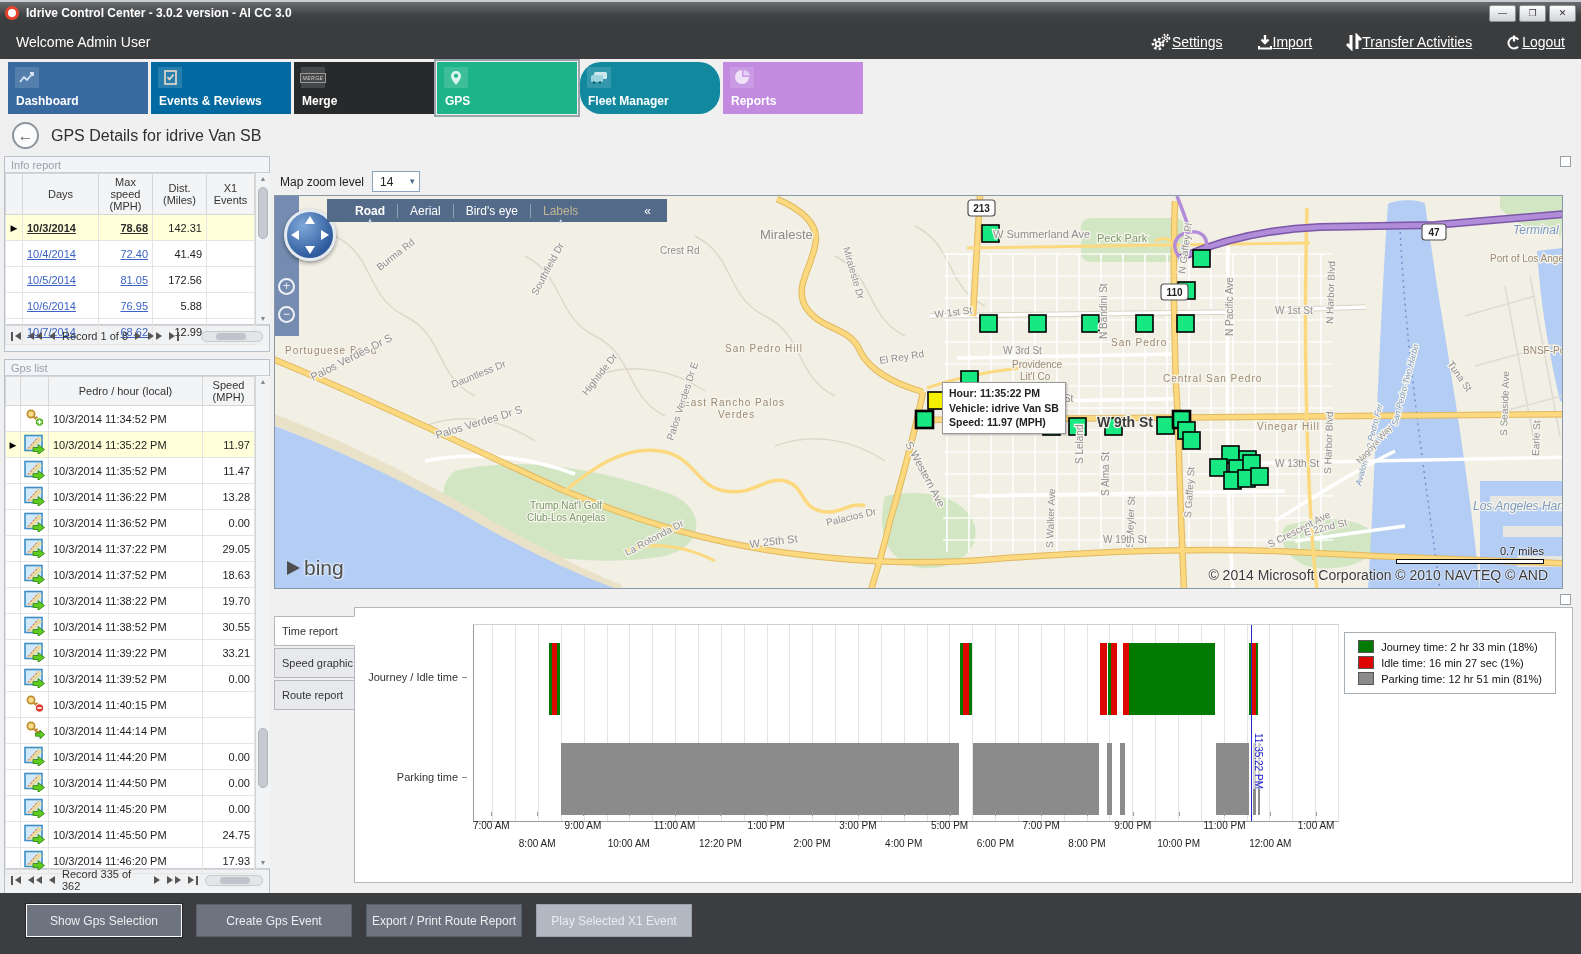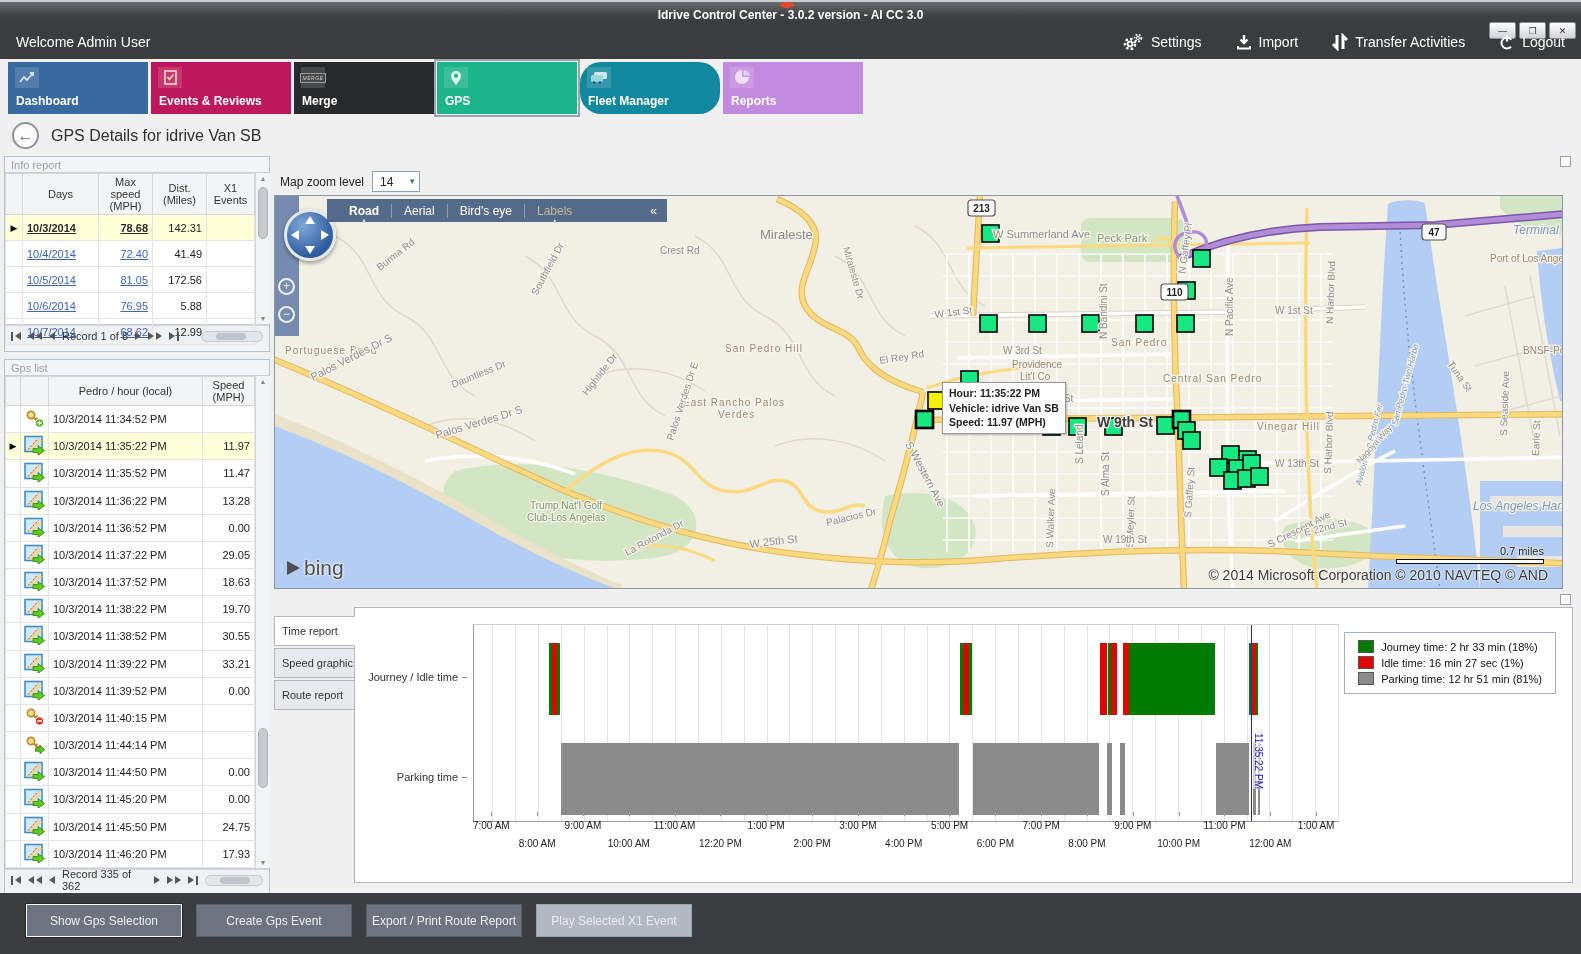--- a/index.html
+++ b/index.html
@@ -1,31 +1,31 @@
 <!DOCTYPE html>
 <html><head>
 <meta charset="utf-8">
 <style>
   * { box-sizing: border-box; margin: 0; padding: 0; }
   html,body { width:1581px; height:954px; overflow:hidden; }
   body { font-family:"Liberation Sans", sans-serif; background:#f0f0f0; color:#222; position:relative; }
 
   
   .titlebar { height:24px; background:linear-gradient(#6a6d70,#3f4143 60%,#3a3c3e); border-top:2px solid #c9cdd3;
-    display:flex; align-items:center; padding:0 5px; color:#fff; font-size:12px; font-weight:bold;flex-direction:column; }
+    display:flex; align-items:center; padding:0 5px; color:#fff; font-size:12px; font-weight:bold; }
   .app-logo { width:14px; height:14px; border-radius:50%; border:3px solid #e8442c; background:#fff; margin-right:7px; }
   .win-controls { margin-left:auto; display:flex; }
   .win-btn { width:27px; height:17px; margin-left:3px; background:linear-gradient(#fdfdfd,#cfd3d8); border:1px solid #8a8f96;
     border-radius:2px; color:#333; font-size:9px; font-weight:normal; display:flex; align-items:center; justify-content:center; }
 
   
   .topbar { height:35px; background:#3a3c3e; display:flex; align-items:center; padding:0 16px; color:#fff; }
   .welcome { font-size:14px; }
   .top-actions { margin-left:auto; display:flex; gap:34px; font-size:14px; }
-  .top-action { display:flex; align-items:center; gap:7px; cursor:pointer; }
+  .top-action { display:flex; align-items:center; cursor:pointer;text-decoration:underline; }
   .top-action svg { display:block; }
 
   
   .tabstrip { height:58px; display:flex; gap:3px; padding:3px 0 0 8px; background:#f0f0f0; }
   .tab { width:140px; height:52px; position:relative; color:#fff; cursor:pointer; }
   .tab .ticon { position:absolute; top:5px; left:7px; width:24px; height:21px; background:rgba(255,255,255,.14);
     display:flex; align-items:center; justify-content:center; }
   .tab .tlabel { position:absolute; left:8px; bottom:6px; font-size:12px; font-weight:bold; }
   .tab.selected { box-shadow:0 0 0 1px #f0f0f0, 0 0 0 3px #9aa2ac; }
   .merge-word { font-size:5px; letter-spacing:.5px; color:#cfcfcf; border:1px solid #9a9a9a; padding:1px 2px; font-style:italic; }
@@ -100,21 +100,21 @@
   .compass { position:absolute; left:9px; top:13px; width:52px; height:52px; border-radius:50%;
     background:radial-gradient(circle at 35% 30%, #7fa8d9, #2f5c9e 70%); border:3px solid #e4e9f0;
     box-shadow:0 2px 4px rgba(0,0,0,.4); cursor:pointer; }
   .c-ar { position:absolute; width:0; height:0; border:5px solid transparent; }
   .c-up { left:18px; top:4px; border-bottom:8px solid #fff; border-top:none; }
   .c-dn { left:18px; bottom:4px; border-top:8px solid #fff; border-bottom:none; }
   .c-lf { left:4px; top:18px; border-right:8px solid #fff; border-left:none; }
   .c-rt { right:4px; top:18px; border-left:8px solid #fff; border-right:none; }
 
   .bing-nav { position:absolute; left:52px; top:3px; width:340px; height:23px; background:rgba(62,88,124,.88);
-    display:flex; align-items:center; color:#fff; font-size:12px; gap:0; padding:0 10px; }
+    display:flex; align-items:center; color:#fff; font-size:12px; gap:0; padding:0 16px; }
   .bn-item { padding:0 12px; position:relative; cursor:pointer; white-space:nowrap; }
   .bn-item.active { font-weight:bold; }
   .bn-item.caret::after { content:"▴"; position:absolute; left:50%; bottom:-7px; transform:translateX(-50%); font-size:8px; color:#c9d4e2; }
   .bn-item.dim { color:#c3b594; }
   .bn-sep { width:1px; height:14px; background:rgba(255,255,255,.35); }
   .bn-collapse { margin-left:auto; cursor:pointer; font-size:12px; }
 
   .map-tooltip { position:absolute; left:667px; top:186px; background:#fff; border:1px solid #999; box-shadow:1px 1px 2px rgba(0,0,0,.25);
     font-size:10.5px; font-weight:bold; color:#222; padding:3px 6px; line-height:14.5px; white-space:nowrap; }
   .bing-logo { position:absolute; left:12px; bottom:8px; display:flex; align-items:center; gap:4px; color:#4e4e4e;
@@ -223,21 +223,21 @@
 <div class="tabstrip">
   <div class="tab" style="background: rgb(56, 105, 159);">
     <div class="ticon">
         <svg width="16" height="14" viewBox="0 0 16 14">
           <polyline points="1,11 5,6 8,9 14,2" fill="none" stroke="#d8e4f0" stroke-width="1.8"></polyline>
           <path d="M11 2 h3 v3" fill="none" stroke="#d8e4f0" stroke-width="1.8"></path>
         </svg>
       </div>
     <div class="tlabel">Dashboard</div>
   </div>
-  <div class="tab" style="background: #be185d;">
+  <div class="tab" style="background: #0369a1;">
     <div class="ticon">
         <svg width="13" height="15" viewBox="0 0 13 15">
           <rect x="1" y="1" width="11" height="13" fill="none" stroke="#f2dcc8" stroke-width="1.6"></rect>
           <path d="M3.5 7 l2 2.5 4-5" fill="none" stroke="#f2dcc8" stroke-width="1.6"></path>
         </svg>
       </div>
     <div class="tlabel">Events &amp; Reviews</div>
   </div>
   <div class="tab" style="background: rgb(40, 41, 43);">
     <div class="ticon">
@@ -532,20 +532,31 @@
               </tr>
               <tr>
                 <td class="ind-cell"></td>
                 <td style="padding:0 2px; text-align:center;"><svg width="20" height="19" viewBox="0 0 20 19">
                     <circle cx="6" cy="6" r="3.6" fill="#f7dd8c" stroke="#c08a2e" stroke-width="1.7"></circle>
                     <path d="M8.5,8.5 L14.5,14.5 M12.5,12.5 l2.6,-1.6 M10.4,10.4 l2.2,-1.5" stroke="#c08a2e" stroke-width="1.9" fill="none"></path>
                     <path d="M10.5,13 h4.5 v-2.6 l4.8,4.2 -4.8,4.2 v-2.6 h-4.5 Z" fill="#5ecc1e" stroke="#2e7d0f" stroke-width="0.8"></path>
                   </svg></td>
                 <td>10/3/2014 11:44:14 PM</td>
                 <td class="num"></td>
+              </tr>
+              <tr>
+                <td class="ind-cell"></td>
+                <td style="padding:0 2px; text-align:center;"><svg width="21" height="20" viewBox="0 0 21 20">
+                    <rect x="1" y="1.5" width="17" height="15" fill="#cfe9fb" stroke="#3f8fc4" stroke-width="1.6"></rect>
+                    <path d="M3,15.5 L14.5,2.5 L18,6 L7.5,15.5 Z" fill="#e9daa2"></path>
+                    <path d="M4,14.5 L14,3.5" stroke="#d04545" stroke-width="1" stroke-dasharray="2 1.6" fill="none"></path>
+                    <path d="M9,13.5 h5 v-3 l6.5,5 -6.5,5 v-3 h-5 Z" fill="#5ecc1e" stroke="#2e7d0f" stroke-width="0.8"></path>
+                  </svg></td>
+                <td>10/3/2014 11:44:20 PM</td>
+                <td class="num">0.00</td>
               </tr>
               <tr>
                 <td class="ind-cell"></td>
                 <td style="padding:0 2px; text-align:center;"><svg width="21" height="20" viewBox="0 0 21 20">
                     <rect x="1" y="1.5" width="17" height="15" fill="#cfe9fb" stroke="#3f8fc4" stroke-width="1.6"></rect>
                     <path d="M3,15.5 L14.5,2.5 L18,6 L7.5,15.5 Z" fill="#e9daa2"></path>
                     <path d="M4,14.5 L14,3.5" stroke="#d04545" stroke-width="1" stroke-dasharray="2 1.6" fill="none"></path>
                     <path d="M9,13.5 h5 v-3 l6.5,5 -6.5,5 v-3 h-5 Z" fill="#5ecc1e" stroke="#2e7d0f" stroke-width="0.8"></path>
                   </svg></td>
                 <td>10/3/2014 11:44:50 PM</td>

